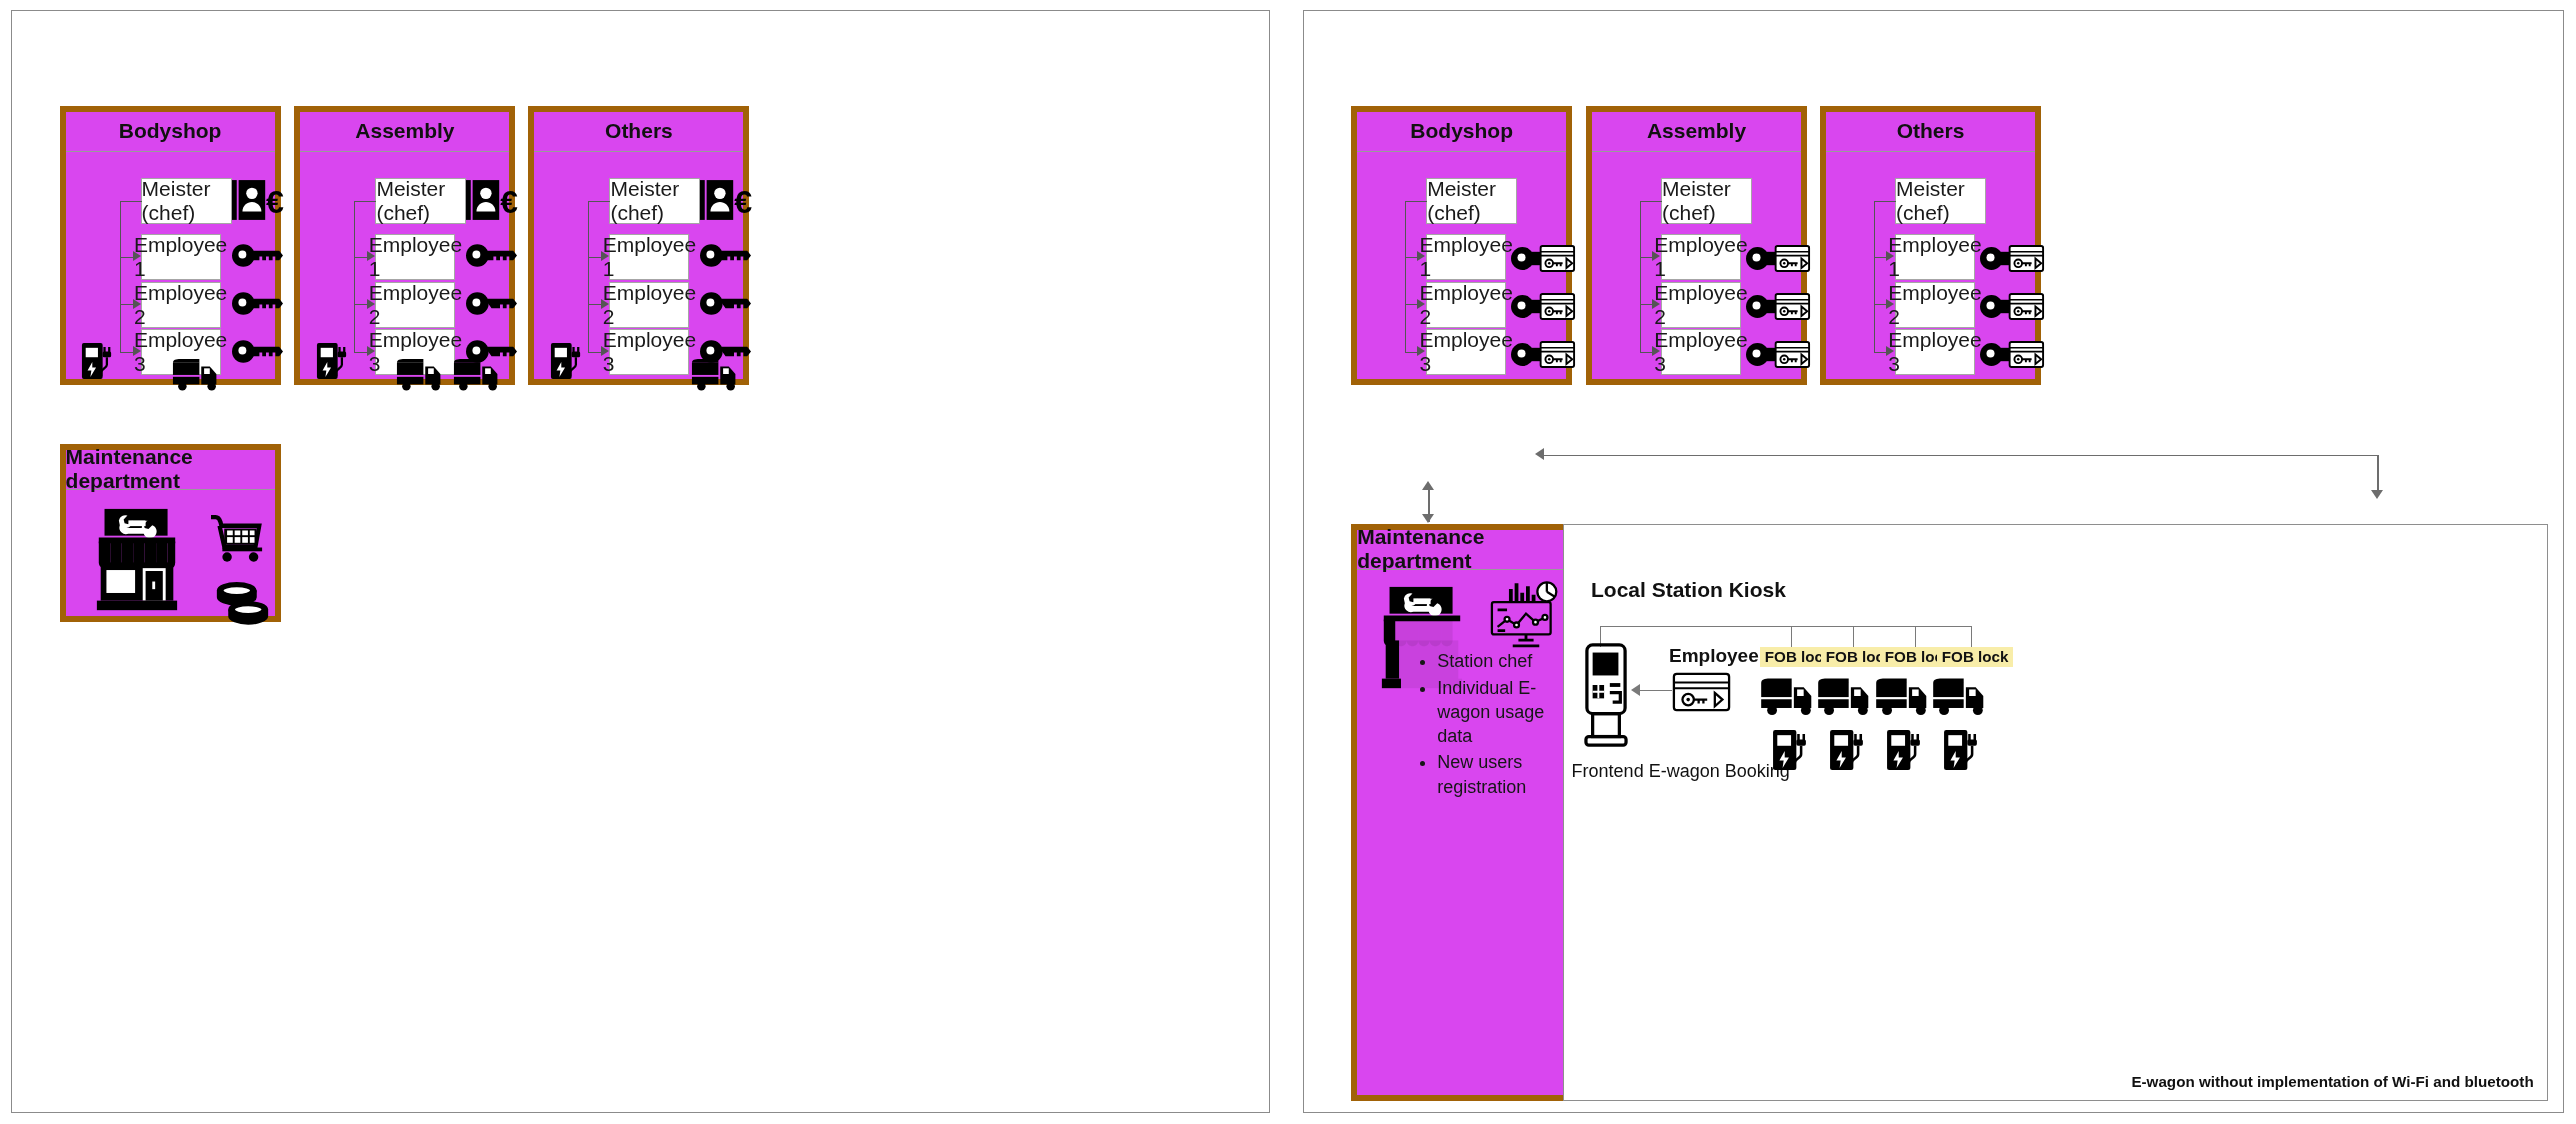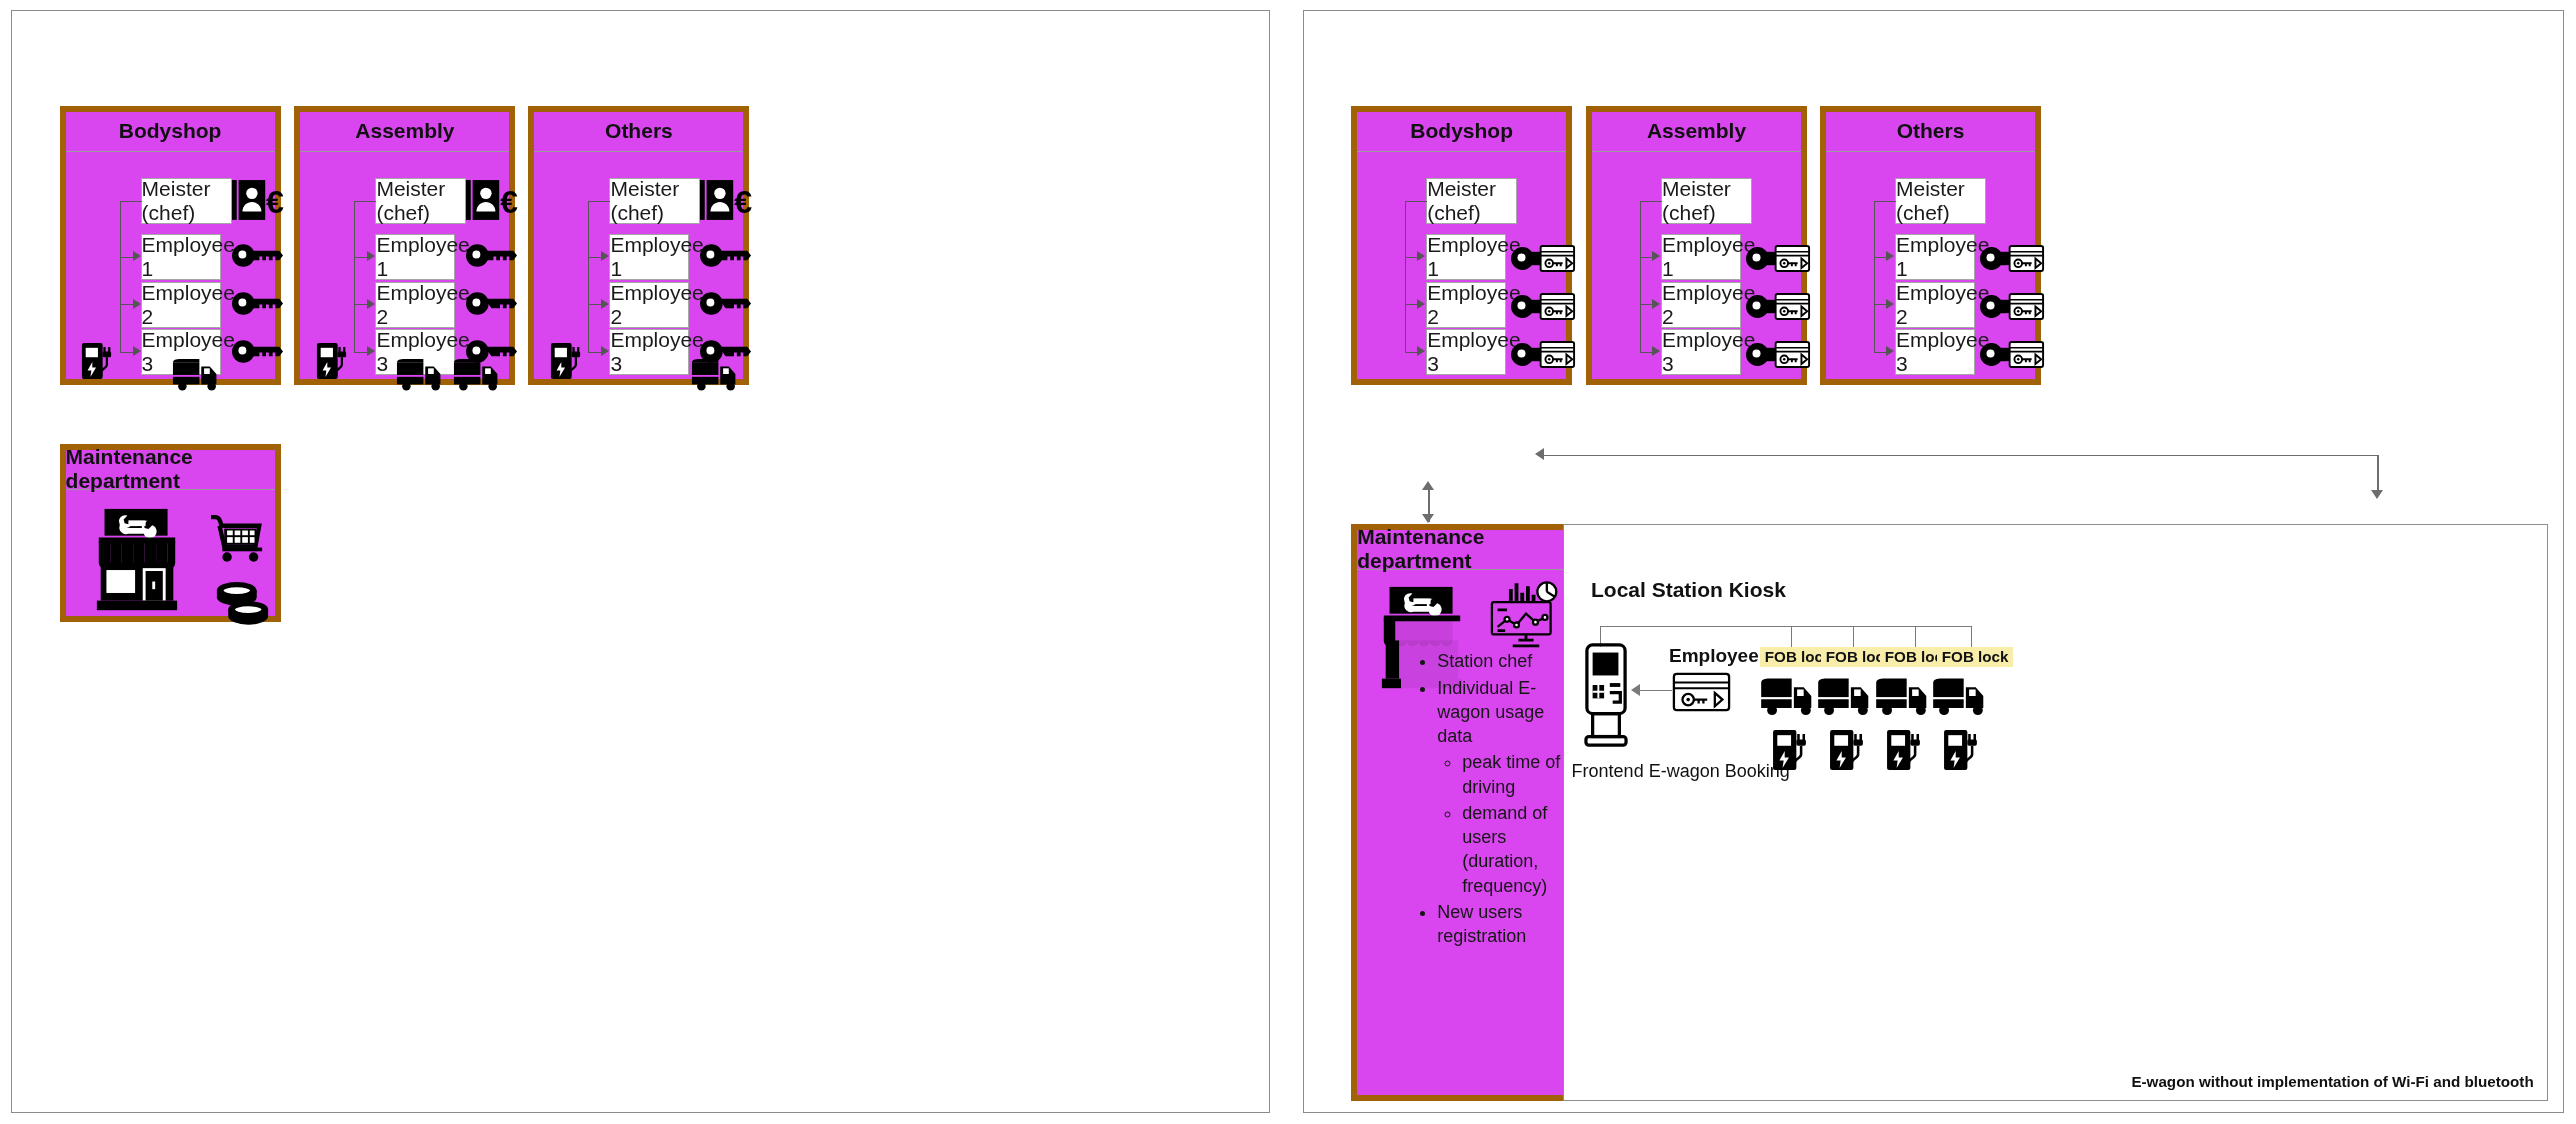--- a/index.html
+++ b/index.html
@@ -20,21 +20,21 @@
 
   
   .dept{position:absolute;border:6px solid #a16207;box-sizing:border-box;background:#d946ef;margin-left:32px;}
   .dept-head{height:40px;border-bottom:1px solid #9a9a9a;box-sizing:border-box;
     display:flex;align-items:center;justify-content:center;}
   .dept-head span{font-size:21px;font-weight:bold;}
   .dept-body{position:relative;height:calc(100% - 40px);}
 
   
   .orgbox{position:absolute;border:1px solid #a6a6a6;box-sizing:border-box;background:#fff;
-    display:flex;align-items:center;justify-content:flex-start;}
+    display:flex;align-items:center;justify-content:center;}
   .orgbox span{font-size:21px;color:#1a1a1a;}
 
   .vline{position:absolute;background:#555;width:1px;}
   .hline{position:absolute;background:#555;height:1px;}
   .arrowhead{position:absolute;width:0;height:0;
     border-top:5.7px solid transparent;border-bottom:5.7px solid transparent;border-left:8.6px solid #555;}
 
   .ico{position:absolute;}
 
   
@@ -703,24 +703,20 @@
             <path d="M30 62h16M38 56v6M24 68h28" stroke-width="3"></path>
           </g>
             </svg>
         </div>
 
         <div class="bullets" style="left:59px;top:78px;width:152px;">
           <ul>
             <li><span>Station chef</span></li>
             <li>
               <span>Individual E-wagon usage data</span>
-              <ul>
-                <li><span>peak time of driving</span></li>
-                <li><span>demand of users (duration, frequency)</span></li>
-              </ul>
             </li>
             <li><span>New users registration</span></li>
           </ul>
         </div>
       </div>
     </div>
 
     <div class="plainbox" style="left:259px;top:513px;width:985px;height:577px;">
 
       <div class="lbl b" style="left:27px;top:53px;font-size:21px;">Local Station Kiosk</div>

